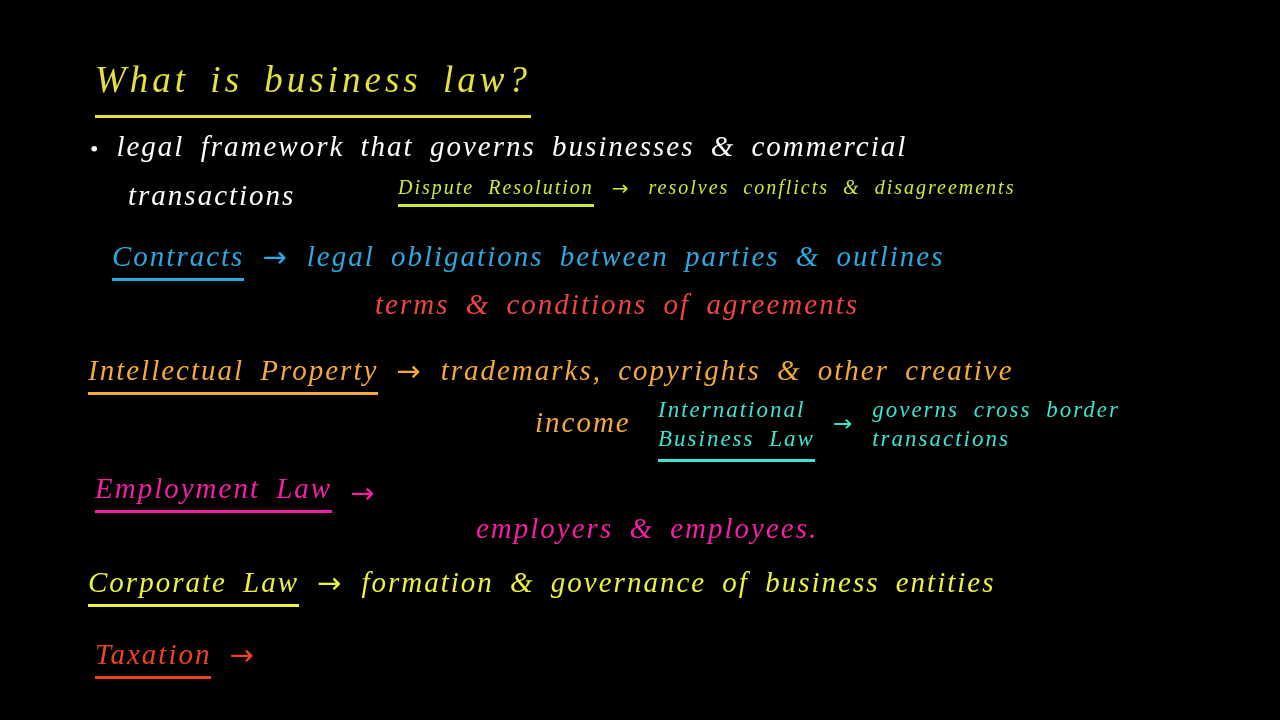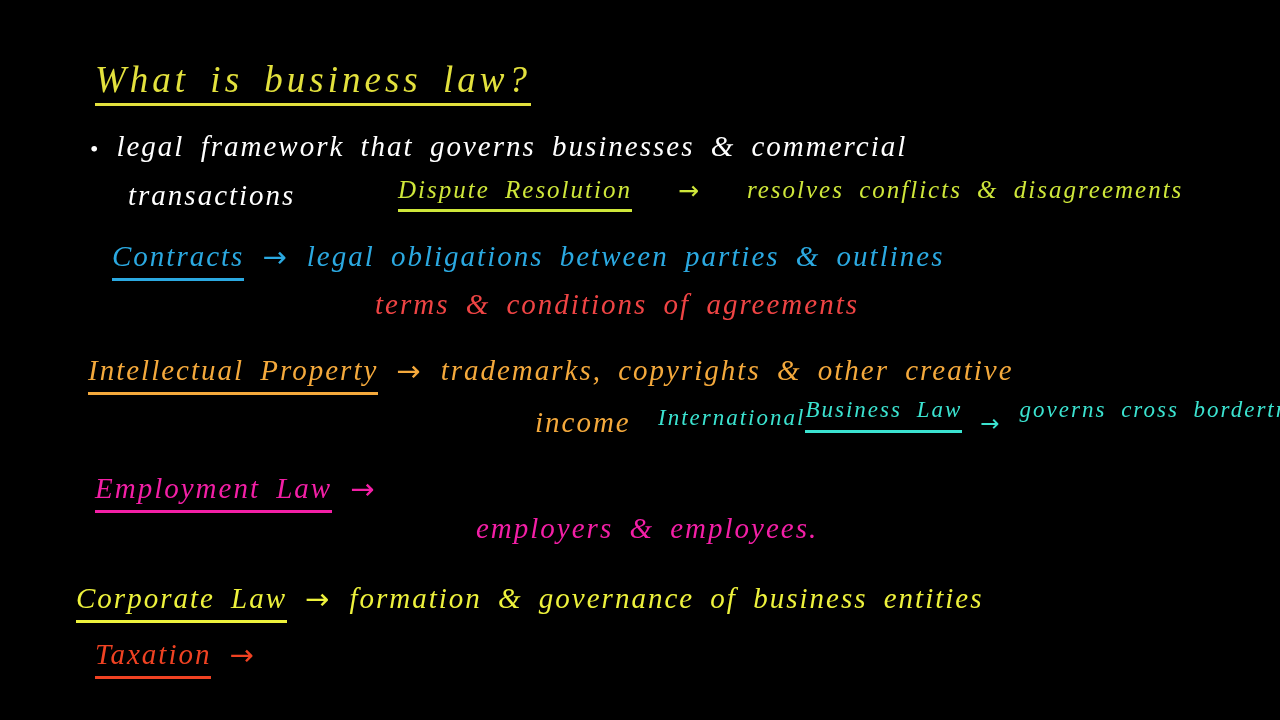--- a/index.html
+++ b/index.html
@@ -35,37 +35,36 @@
   }
   .hand {
     letter-spacing: 2px;
     word-spacing: 7px;
   }
   .title {
     font-size: 37px;
     letter-spacing: 4px;
     word-spacing: 8px;
     border-bottom: 3px solid;
-    padding-bottom: 3px;
+    padding-bottom: 15px;
     transform: rotate(-0.4deg);
   }
   .body-size { font-size: 29px; }
-  .small-size { font-size: 25px; gap: 28px; }
+  .small-size { font-size: 20px; }
   .intl-size { font-size: 23px; }
   .bullet {
     font-style: normal;
     margin-right: 16px;
     font-size: 24px;
     vertical-align: middle;
   }
   .col {
     display: flex;
-    flex-direction: row;
+    flex-direction: column;
     white-space: nowrap;
-    align-items: flex-end;
   }
   .col > span { line-height: 1.25; }
 </style>
 </head>
 <body style="background-color: rgb(0, 0, 0);">
 
 <div class="abs" style="left: 95px; top: 58px; color: rgb(227, 225, 61);">
   <span class="title">What is business law?</span>
 </div>
 
@@ -105,29 +104,29 @@
     <span>International</span>
     <span class="term">Business Law</span>
   </div>
   <span class="arrow" style="margin-top:14px;">→</span>
   <div class="col">
     <span>governs cross border</span>
     <span>transactions</span>
   </div>
 </div>
 
-<div class="abs row hand body-size" style="left: 95px; top: 472px; color: rgb(243, 31, 166);">
+<div class="abs row hand body-size" style="left: 95px; top: 472px; color: rgb(243, 31, 166); align-items: center;">
   <span class="term">Employment Law</span>
   <span class="arrow">→</span>
 </div>
 <div class="abs hand body-size" style="left: 476px; top: 512px; color: rgb(243, 31, 166);">
   <span>employers &amp; employees.</span>
 </div>
 
-<div class="abs row hand body-size" style="left: 76px; top: 566px; color: rgb(238, 242, 60); margin-top: 16px;">
+<div class="abs row hand body-size" style="left: 88px; top: 566px; color: rgb(238, 242, 60);">
   <span class="term">Corporate Law</span>
   <span class="arrow">→</span>
   <span>formation &amp; governance of business entities</span>
 </div>
 
 <div class="abs row hand body-size" style="left: 95px; top: 638px; color: rgb(240, 66, 34);">
   <span class="term">Taxation</span>
   <span class="arrow">→</span>
 </div>
 

